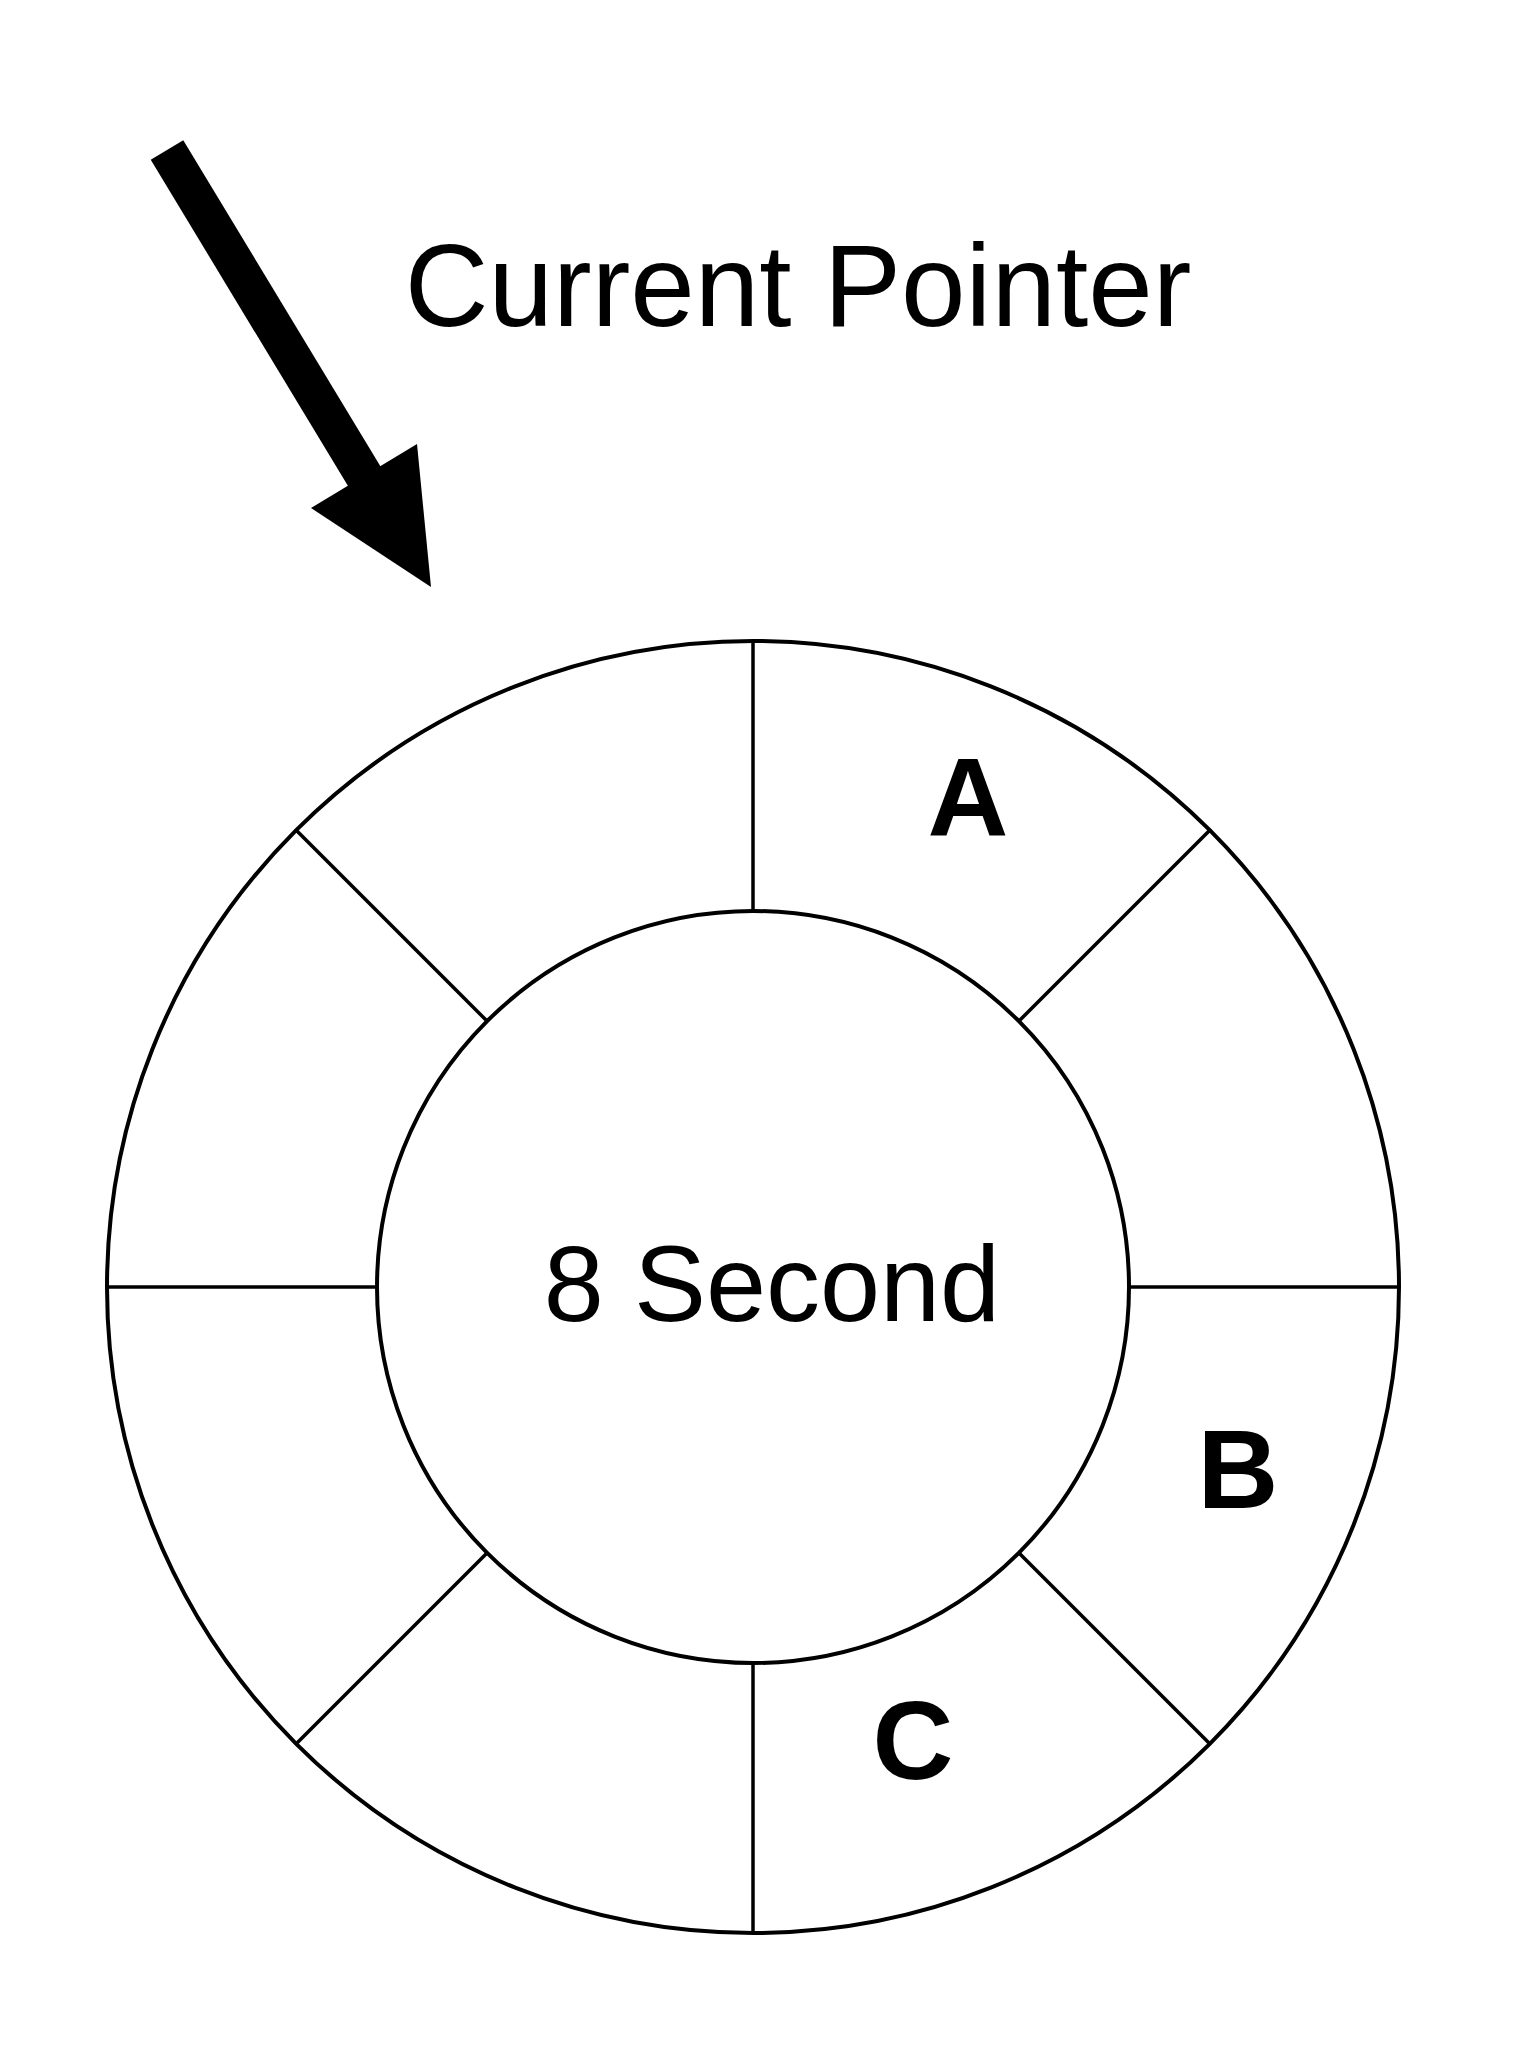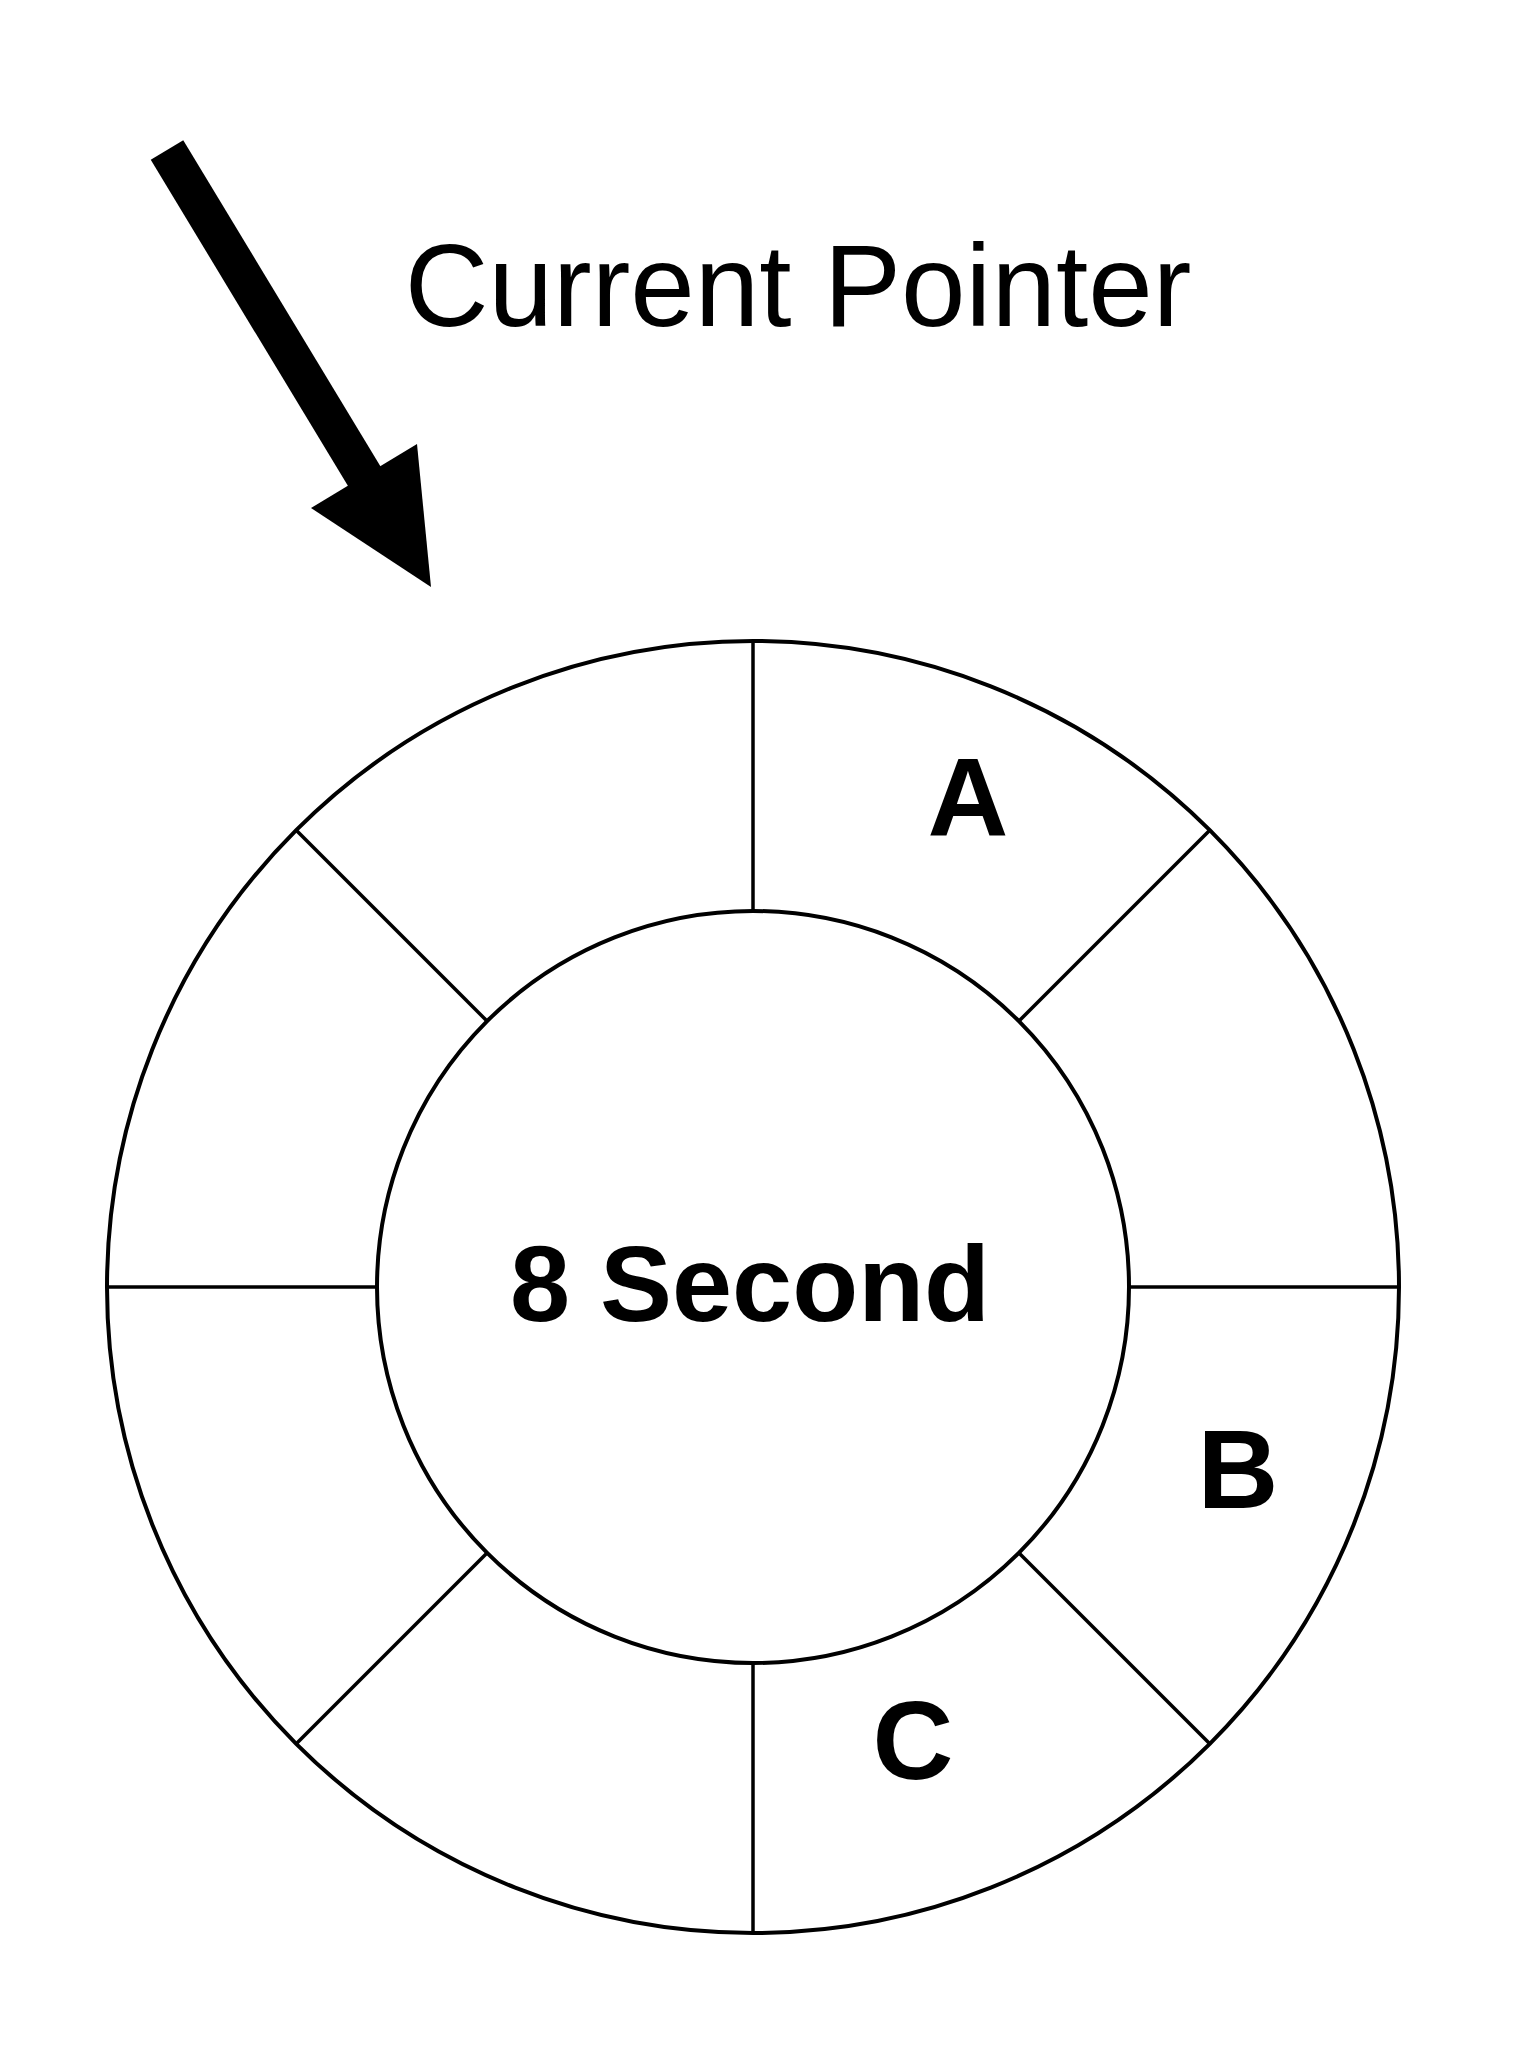--- a/index.html
+++ b/index.html
@@ -28,24 +28,24 @@
     line-height: 1;
     color: #000000;
   }
   .title-label {
     left: 798px;
     top: 286px;
     font-size: 116px;
     font-weight: 400;
   }
   .center-label {
-    left: 750px;
+    left: 772px;
     top: 1284px;
     font-size: 108px;
-    font-weight: 700;
+    font-weight: 400;
   }
   .slot-label {
     font-size: 112px;
     font-weight: 700;
   }
   .slot-a { left: 968px;  top: 798px;  }
   .slot-b { left: 1238px; top: 1470px; }
   .slot-c { left: 913px;  top: 1741px; }
 </style>
 </head>

